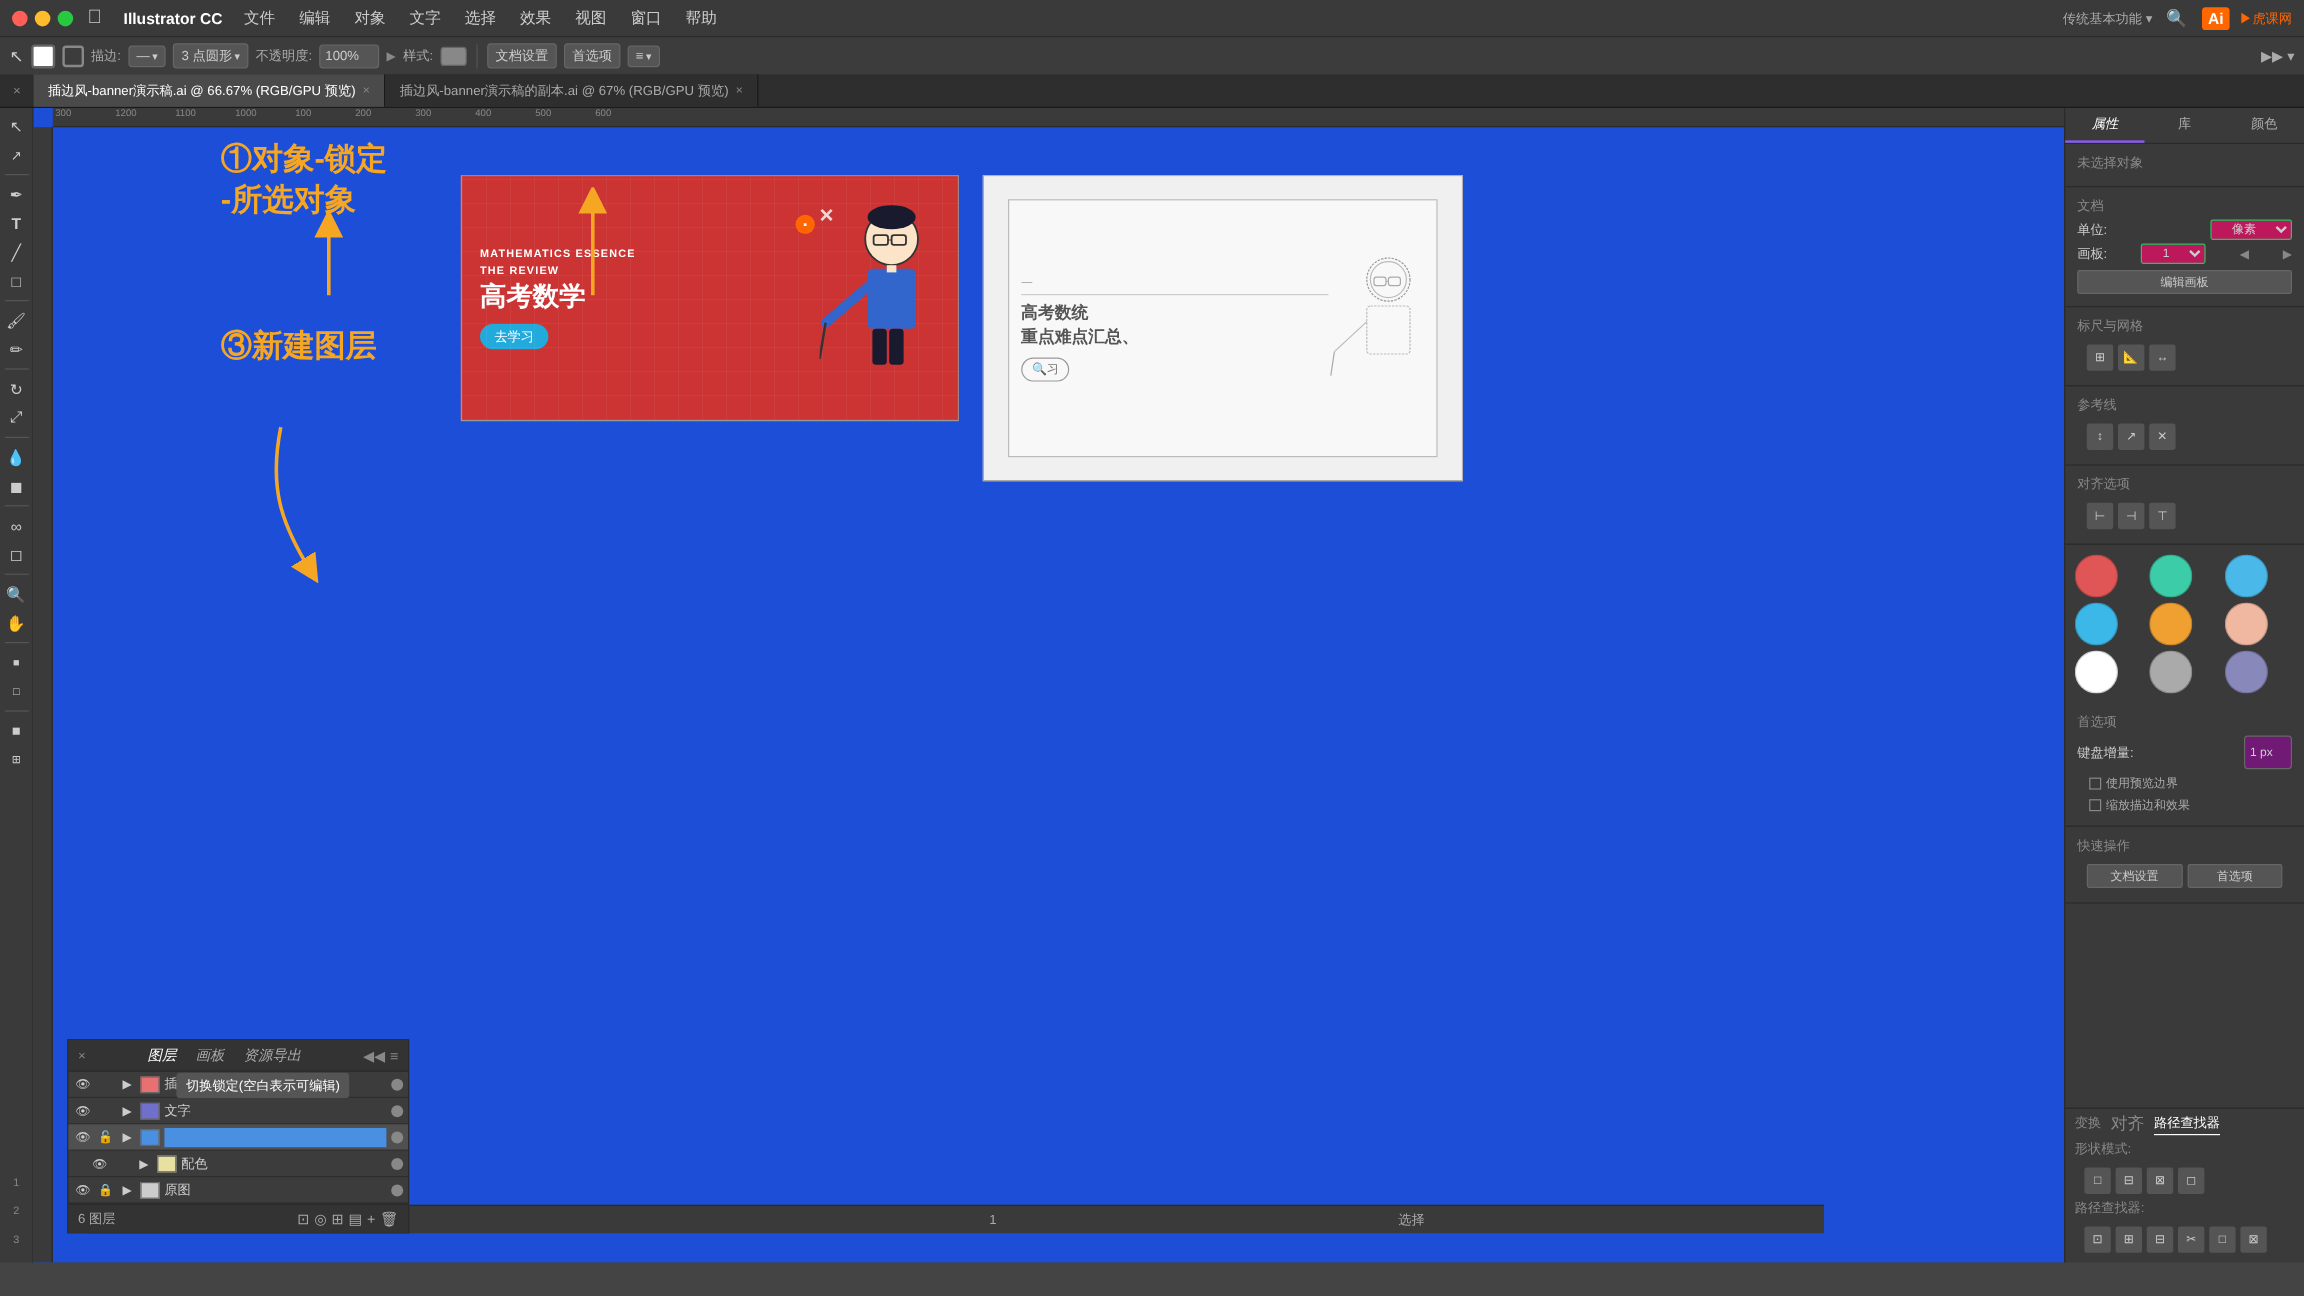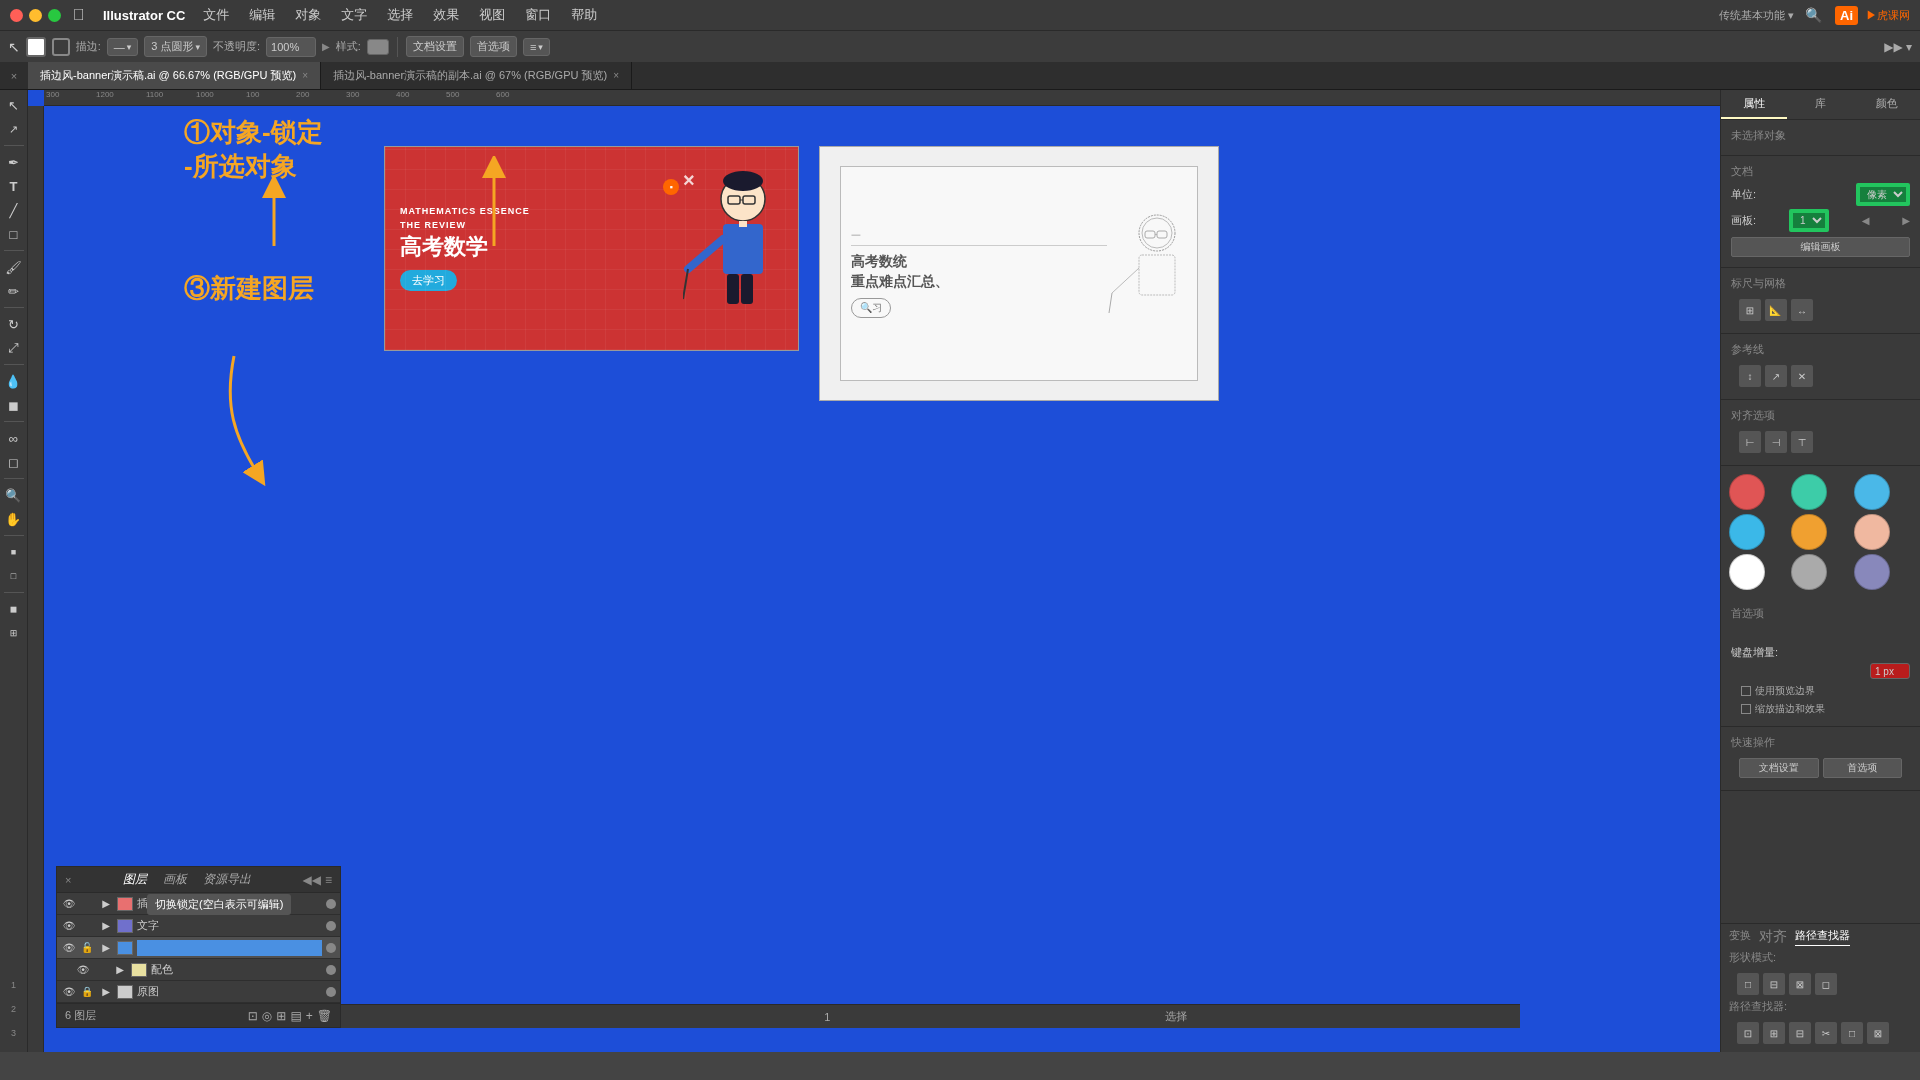--- a/index.html
+++ b/index.html
@@ -149,28 +149,28 @@
       display: flex; flex-direction: column;
     }
     #right-panel-tabs {
       display: flex; border-bottom: 1px solid #2a2a2a;
       font-size: 12px;
     }
     .rp-tab {
       flex: 1; text-align: center; padding: 6px 0; color: #aaa;
       cursor: pointer; font-size: 11px;
     }
-    .rp-tab.active { color: #fff; border-bottom: 2px solid #fef9c3; }
+    .rp-tab.active { color: #fff; border-bottom: 2px solid #8b5cf6; font-style: italic; }
     .rp-section { padding: 8px 10px; border-bottom: 1px solid #2a2a2a; }
     .rp-label { color: #888; font-size: 11px; margin-bottom: 4px; }
     .rp-row { display: flex; align-items: center; justify-content: space-between; margin: 3px 0; }
     .rp-value { color: #ccc; font-size: 11px; }
     .rp-select {
-      background: #15803d; border: 4px solid #22c55e; color: #ccc; font-size: 10px;
-      padding: 1px 3px; border-radius: 2px;
+      background: #be185d; border: 1px solid #22c55e; color: #ccc; font-size: 10px;
+      padding: 1px 13px; border-radius: 2px;
     }
 
     
     .swatches-grid {
       display: grid; grid-template-columns: repeat(3, 1fr); gap: 4px; padding: 8px;
     }
     .swatch {
       width: 36px; height: 36px; border-radius: 50%; cursor: pointer; border: 1px solid rgba(0,0,0,0.2);
     }
 
@@ -641,21 +641,21 @@
       <div class="swatch" style="background:#f0b8a0;"></div>
       <div class="swatch" style="background:#ffffff;"></div>
       <div class="swatch" style="background:#aaaaaa;"></div>
       <div class="swatch" style="background:#8888bb;"></div>
     </div>
 
     <div class="rp-section">
       <div class="rp-label">首选项</div>
       <div class="rp-row">
         <span class="rp-value">键盘增量:</span>
-        <input class="tb-input" value="1 px" style="width: 40px; height: 16px; font-size: 10px; background: #b91c1c; margin-top: 38px;">
+        <input class="tb-input" value="1 px" style="width: 40px; height: 28px; font-size: 10px; background: #701a75;">
       </div>
       <div class="rp-checkbox-row">
         <div class="rp-checkbox"></div>
         <span class="rp-checkbox-label">使用预览边界</span>
       </div>
       <div class="rp-checkbox-row">
         <div class="rp-checkbox"></div>
         <span class="rp-checkbox-label">缩放描边和效果</span>
       </div>
     </div>

